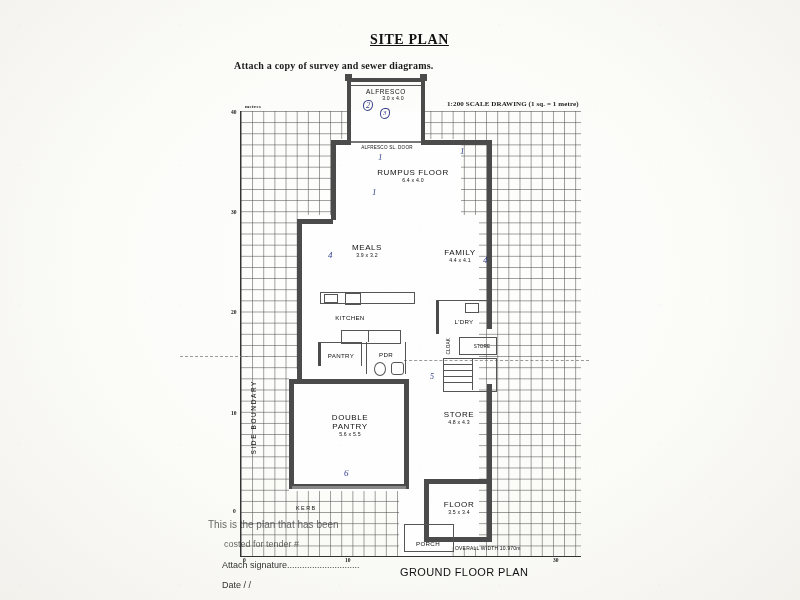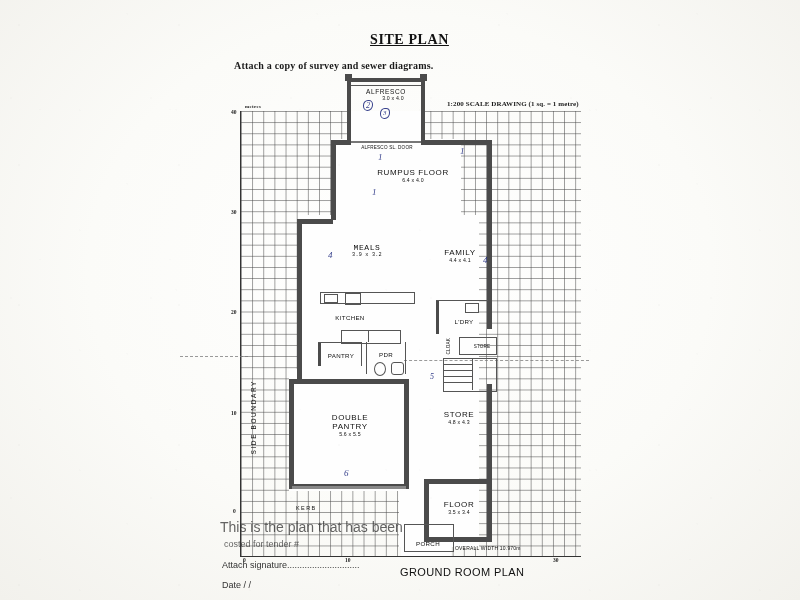--- a/index.html
+++ b/index.html
@@ -74,21 +74,21 @@
 
   .sideb{position:absolute;left:250px;top:380px;font-size:6.5px;letter-spacing:1.6px;
       font-family:"Liberation Sans",sans-serif;color:#111;}
 
   .kerb{position:absolute;left:296px;top:505px;font-size:5.5px;letter-spacing:1.4px;color:#111;}
   .overall{position:absolute;left:455px;top:545px;font-size:5px;letter-spacing:.2px;color:#111;}
   .gfp{position:absolute;left:400px;top:566px;font-size:11px;letter-spacing:.4px;color:#111;}
 
   
   .form{position:absolute;font-family:"Liberation Sans",sans-serif;color:#2a2a2a;}
-  #tender-1{left:220px;top:519px;font-size:14px;opacity:.72;}
+  #tender-1{left:208px;top:519px;font-size:10px;opacity:.72;}
   #tender-2{left:224px;top:539px;font-size:9px;opacity:.72;}
   #sig{left:222px;top:560px;font-size:9px;color:#333;}
   #datef{left:222px;top:580px;font-size:9px;color:#333;}
 
   
   .dash-h{position:absolute;height:0;border-top:1px dashed rgba(120,120,120,.75);}
 
   
   .hw{position:absolute;color:#16227a;font-family:"Liberation Serif",serif;
       font-style:italic;font-size:8px;opacity:.85;}
@@ -165,21 +165,21 @@
   <span class="nm">RUMPUS FLOOR</span>
   <span class="dim">6.4 x 4.0</span>
 </div>
 <div class="hw" style="left:372px;top:187px;font-size:9px;">1</div>
 
 <div class="wall" style="left:297px;top:219px;width:5px;height:160px;"></div>
 <div class="wall" style="left:297px;top:219px;width:36px;height:5px;"></div>
 <div class="wall" style="left:487px;top:219px;width:5px;height:110px;"></div>
 <div class="wall" style="left:487px;top:219px;width:5px;height:5px;"></div>
 
-<div class="lbl" style="left:334px;top:243px;width:66px;font-family:Liberation Mono, monospace;">
+<div class="lbl" style="left:334px;top:243px;width:66px;">
   <span class="nm">MEALS</span>
   <span class="dim">3.9 x 3.2</span>
 </div>
 <div class="lbl" style="left:430px;top:248px;width:60px;">
   <span class="nm">FAMILY</span>
   <span class="dim">4.4 x 4.1</span>
 </div>
 <div class="hw" style="left:328px;top:250px;font-size:9px;">4</div>
 <div class="hw" style="left:483px;top:255px;font-size:9px;">4</div>
 
@@ -262,20 +262,20 @@
   <span class="dim">3.5 x 3.4</span>
 </div>
 
 <div class="rline" style="left:404px;top:524px;width:48px;height:26px;border:1px solid #555;background:transparent;"></div>
 <div class="lbl lbl-sm" style="left:406px;top:540px;width:44px;">
   <span class="nm">PORCH</span>
 </div>
 
 <div class="kerb">KERB</div>
 <div class="overall">OVERALL WIDTH 10.970m</div>
-<div class="gfp">GROUND ROOM PLAN</div>
+<div class="gfp">GROUND FLOOR PLAN</div>
 
 <div class="form" id="tender-1">This is the plan that has been</div>
 <div class="form" id="tender-2">costed for tender #</div>
 <div class="form" id="sig">Attach signature.............................</div>
 <div class="form" id="datef">Date            /            /</div>
 
 <div id="scan-noise"></div>
 
 </body></html>

